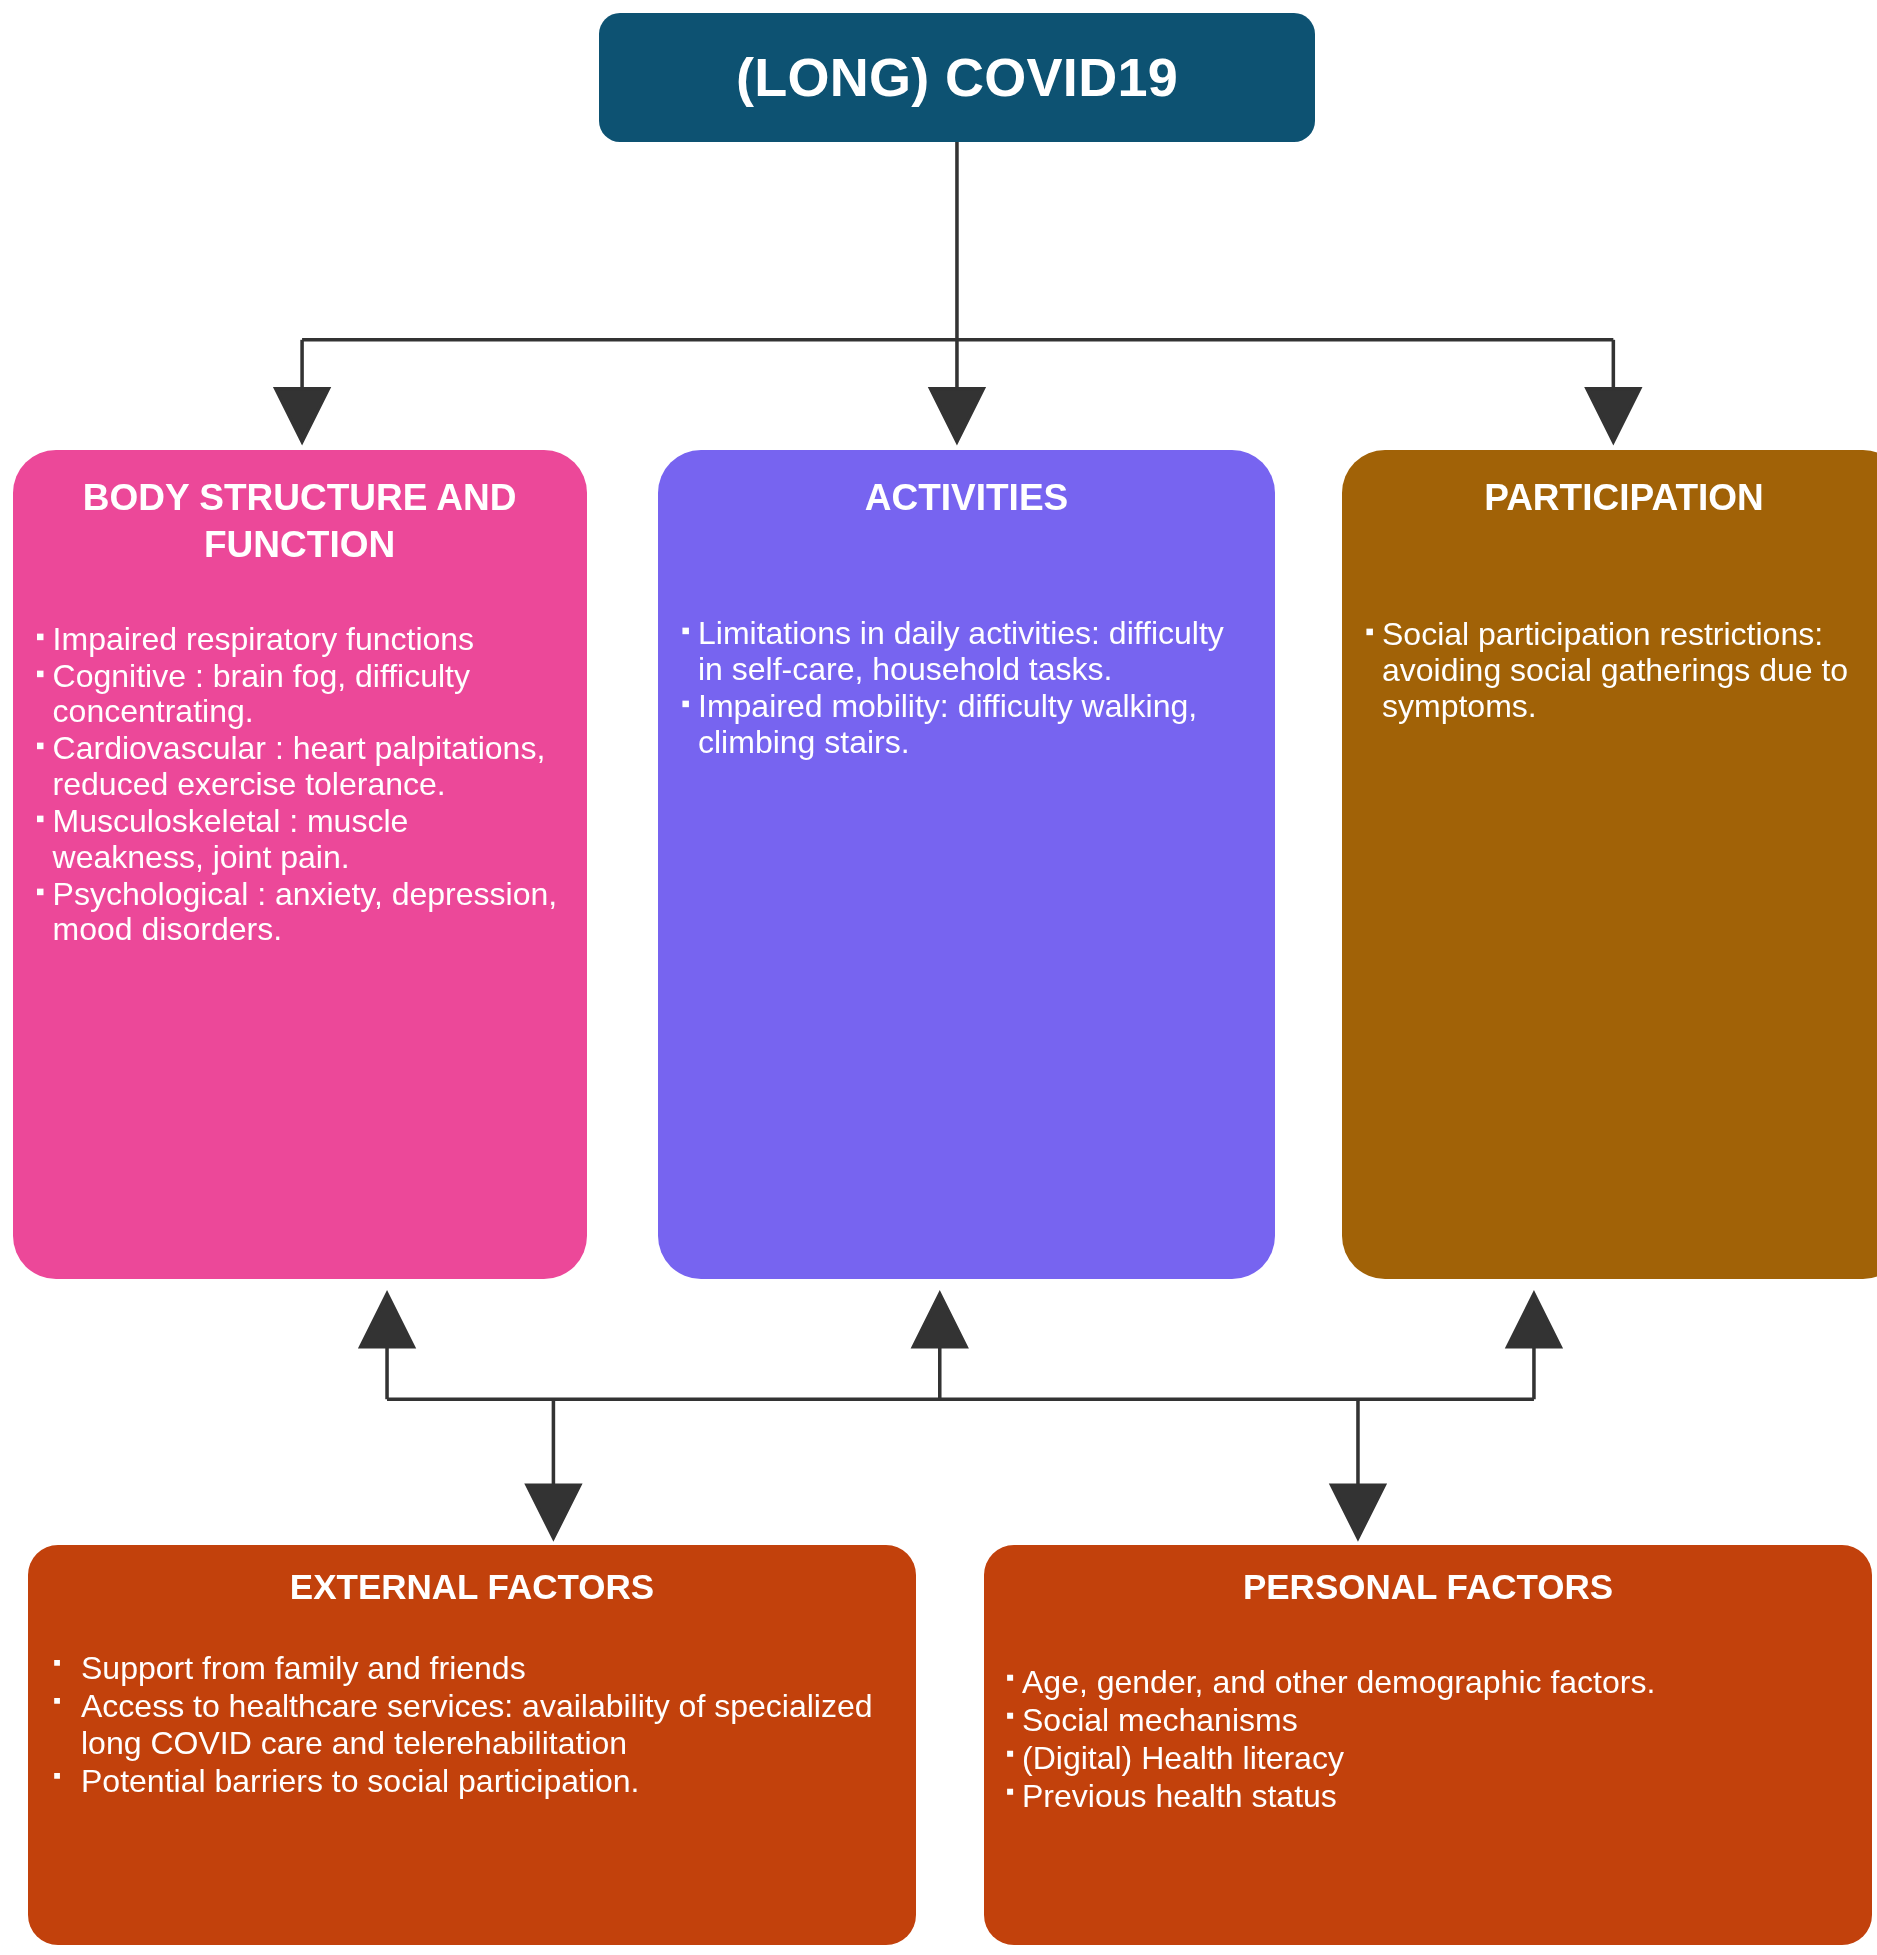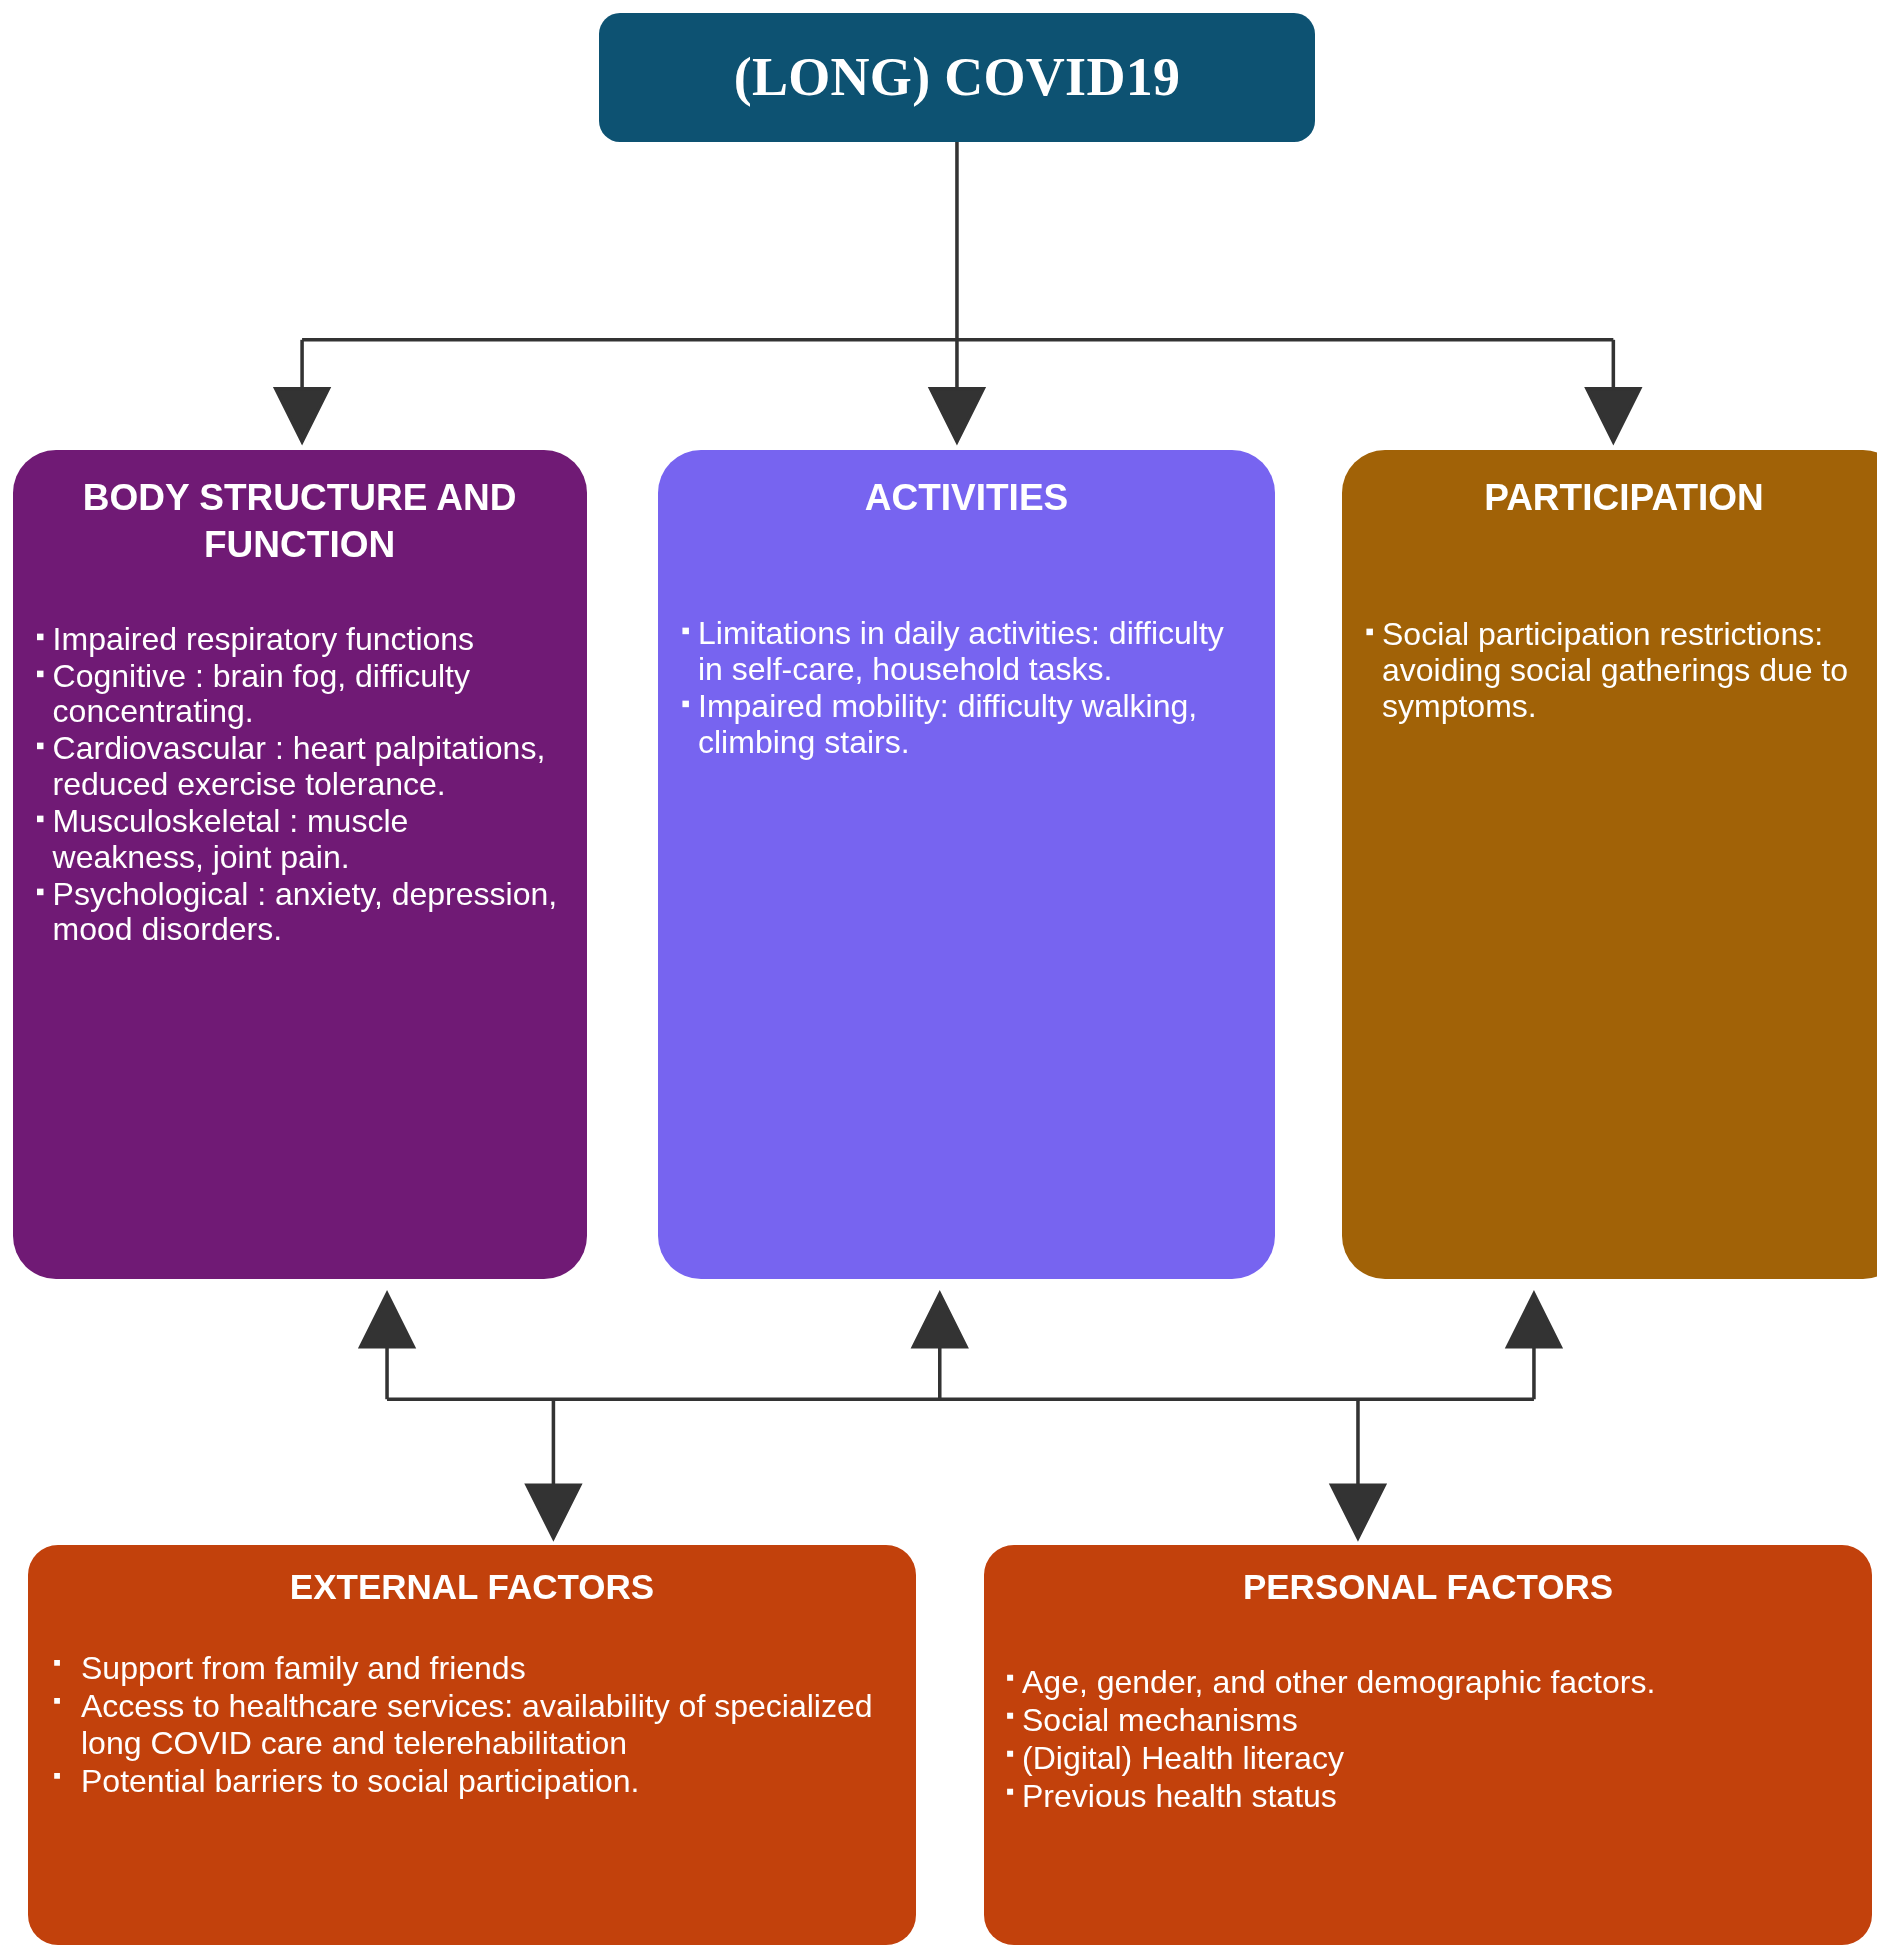--- a/index.html
+++ b/index.html
@@ -16,29 +16,29 @@
   }
 
   
   .node-root{
     left:599px;top:12.6px;width:716px;height:129px;
     background:#0d5272;border-radius:21px;
     display:flex;align-items:center;justify-content:center;
   }
   .node-root .node-title{
     font-size:54px;font-weight:bold;letter-spacing:0.3px;line-height:1.05;
-    text-align:center;margin:0;font-family:Liberation Serif, serif;
+    text-align:center;margin:0;
   }
 
   
   .node-mid{
     top:450px;height:829px;border-radius:43px;
     padding:24px 23px 0 23px;
   }
-  .node-body{ left:12.6px;  width:574px; background:#701a75; }
+  .node-body{ left:12.6px;  width:574px; background:#ec4899; }
   .node-act { left:658px;width:617px; background:#7764f0; }
   .node-part{ left:1302px;width:564px; background:#a16207;margin-left:40px; }
 
   .node-mid .node-title{
     font-size:37px;font-weight:bold;line-height:1.28;
     text-align:center;margin:0 0 0 0;
   }
 
   
   .node-bot{

